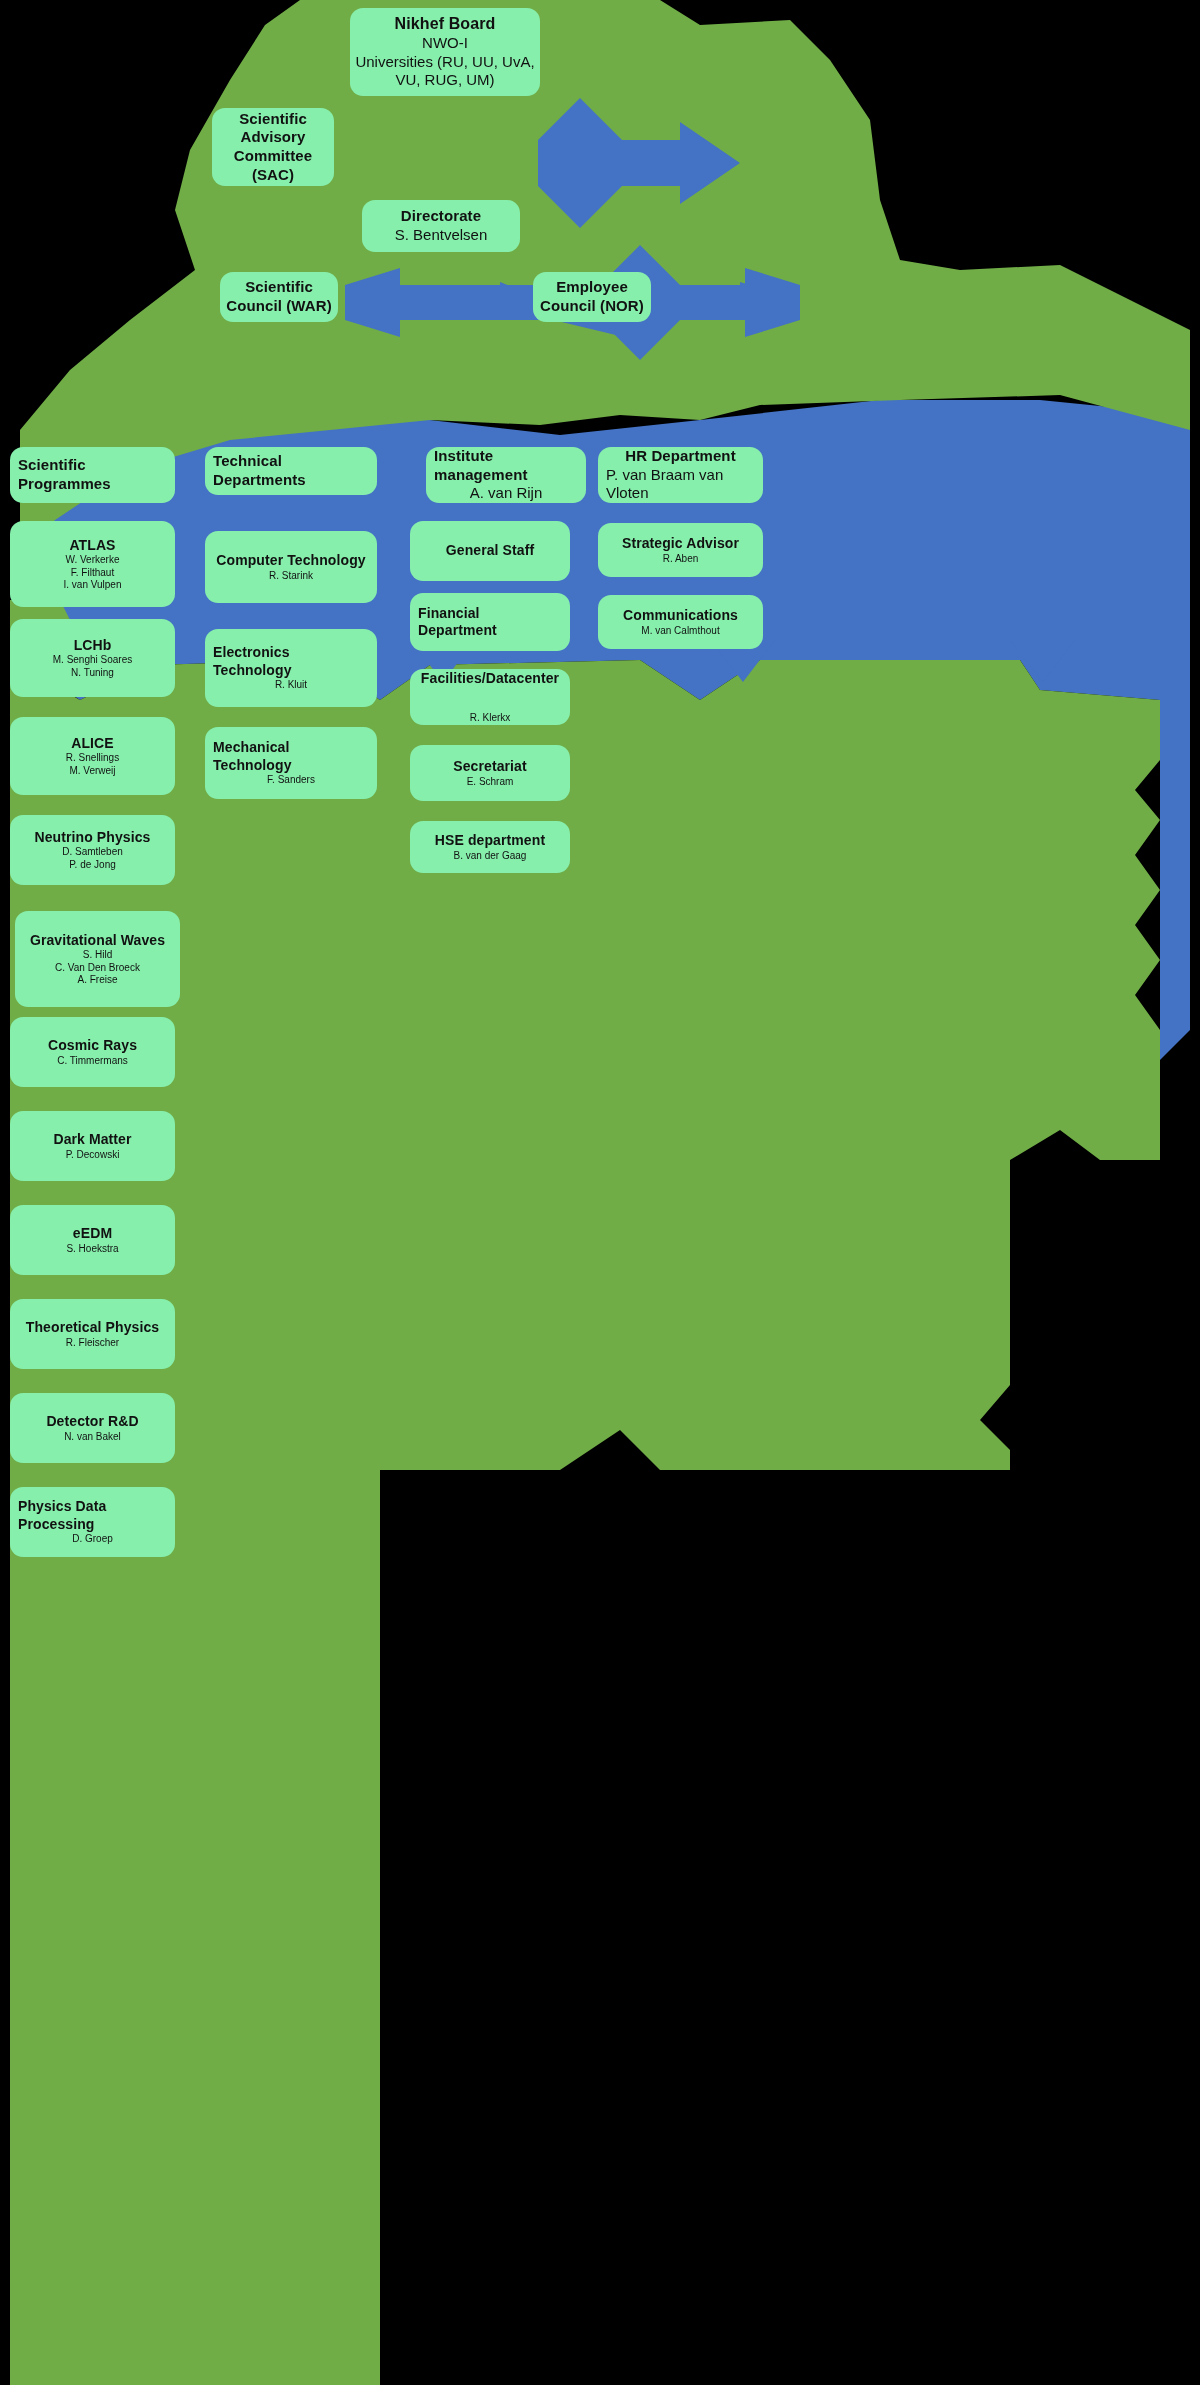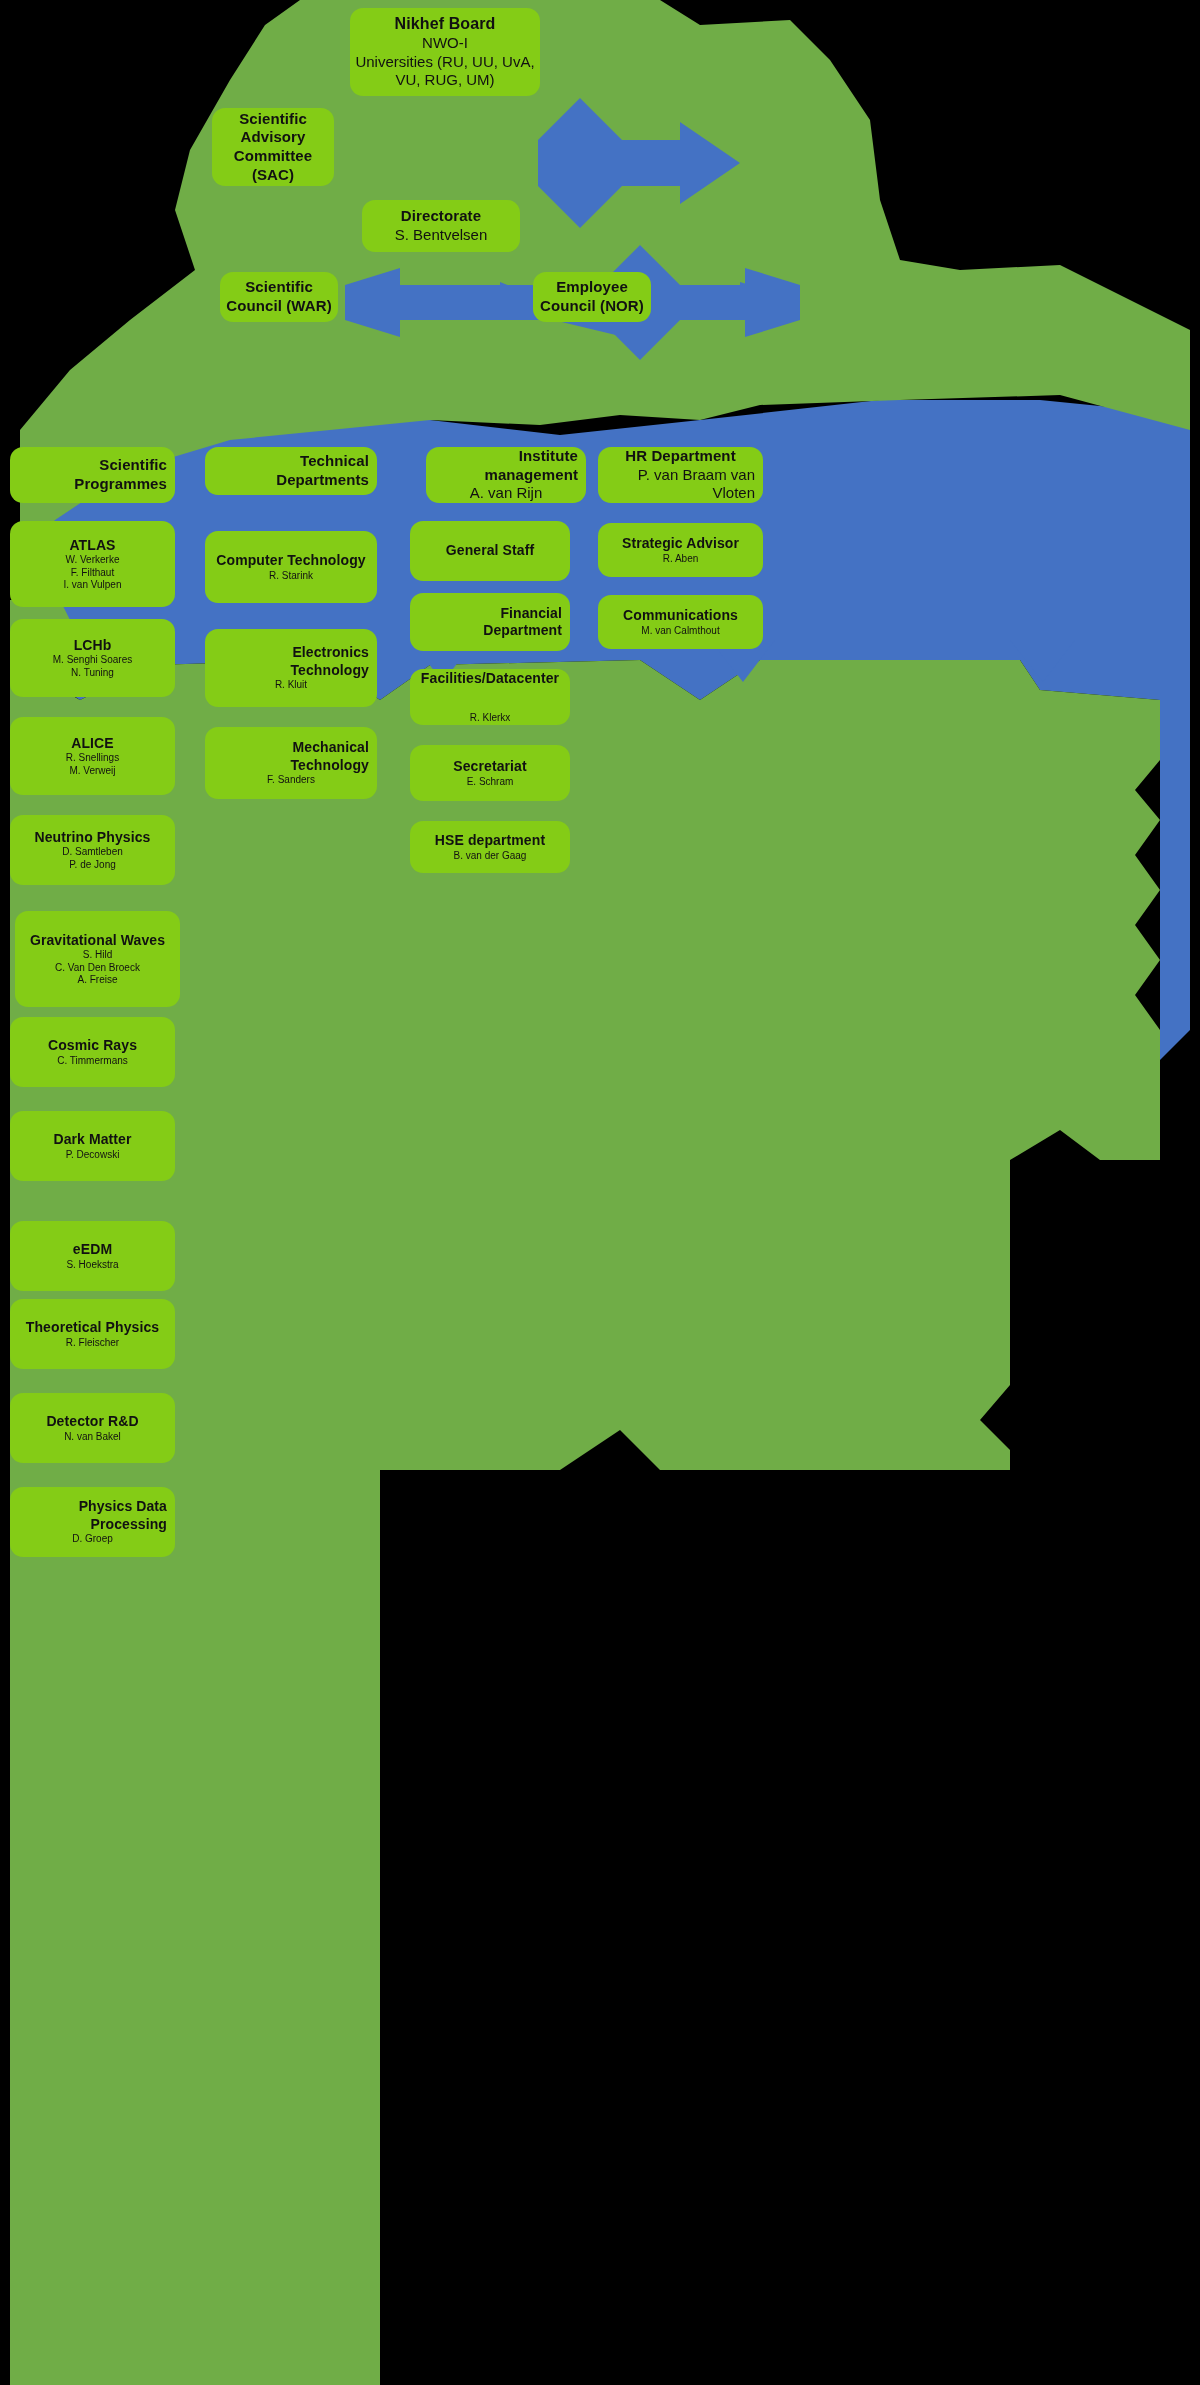--- a/index.html
+++ b/index.html
@@ -12,27 +12,27 @@
     background:#000000;
     overflow:hidden;
   }
 
   
   #bg{position:absolute;left:0;top:0;width:1200px;height:2385px;}
 
   
   .node{
     position:absolute;
-    background:#84cc16;
+    background:#86efac;
     border-radius:13px;
     display:flex;
     flex-direction:column;
     align-items:center;
     justify-content:center;
-    text-align:right;
+    text-align:left;
     box-sizing:border-box;
     padding:20px 8px;
     line-height:1.25;
     color:#111111;
   }
   .node .ttl{
     font-weight:bold;
     font-size:15px;
     letter-spacing:0.1px;
     white-space:nowrap;
@@ -152,21 +152,21 @@
         <div class="sub wrap">A. Freise</div>
       </div>
       <div class="node small" style="left: 10px; top: 1017px; width: 165px; height: 70px;">
         <div class="ttl wrap">Cosmic Rays</div>
         <div class="sub wrap">C. Timmermans</div>
       </div>
       <div class="node small" style="left: 10px; top: 1111px; width: 165px; height: 70px;">
         <div class="ttl wrap">Dark Matter</div>
         <div class="sub wrap">P. Decowski</div>
       </div>
-      <div class="node small" style="left: 10px; top: 1205px; width: 165px; height: 70px; margin-top: 16px;">
+      <div class="node small" style="left: 10px; top: 1205px; width: 165px; height: 70px;">
         <div class="ttl wrap">eEDM</div>
         <div class="sub wrap">S. Hoekstra</div>
       </div>
       <div class="node small" style="left: 10px; top: 1299px; width: 165px; height: 70px;">
         <div class="ttl wrap">Theoretical Physics</div>
         <div class="sub wrap">R. Fleischer</div>
       </div>
       <div class="node small" style="left: 10px; top: 1393px; width: 165px; height: 70px;">
         <div class="ttl wrap">Detector R&amp;D</div>
         <div class="sub wrap">N. van Bakel</div>

